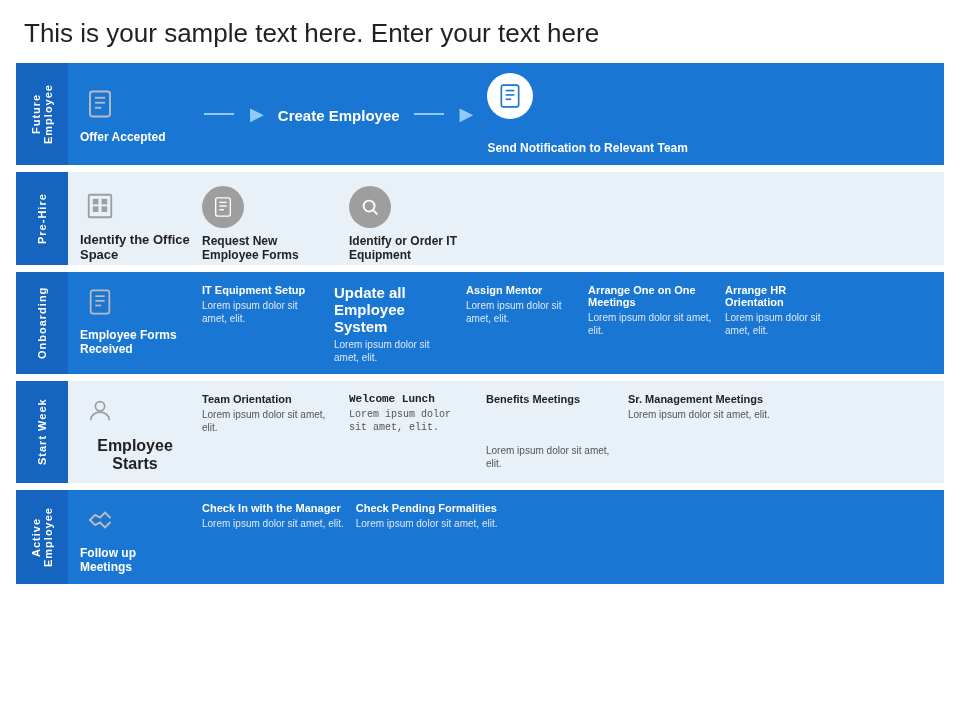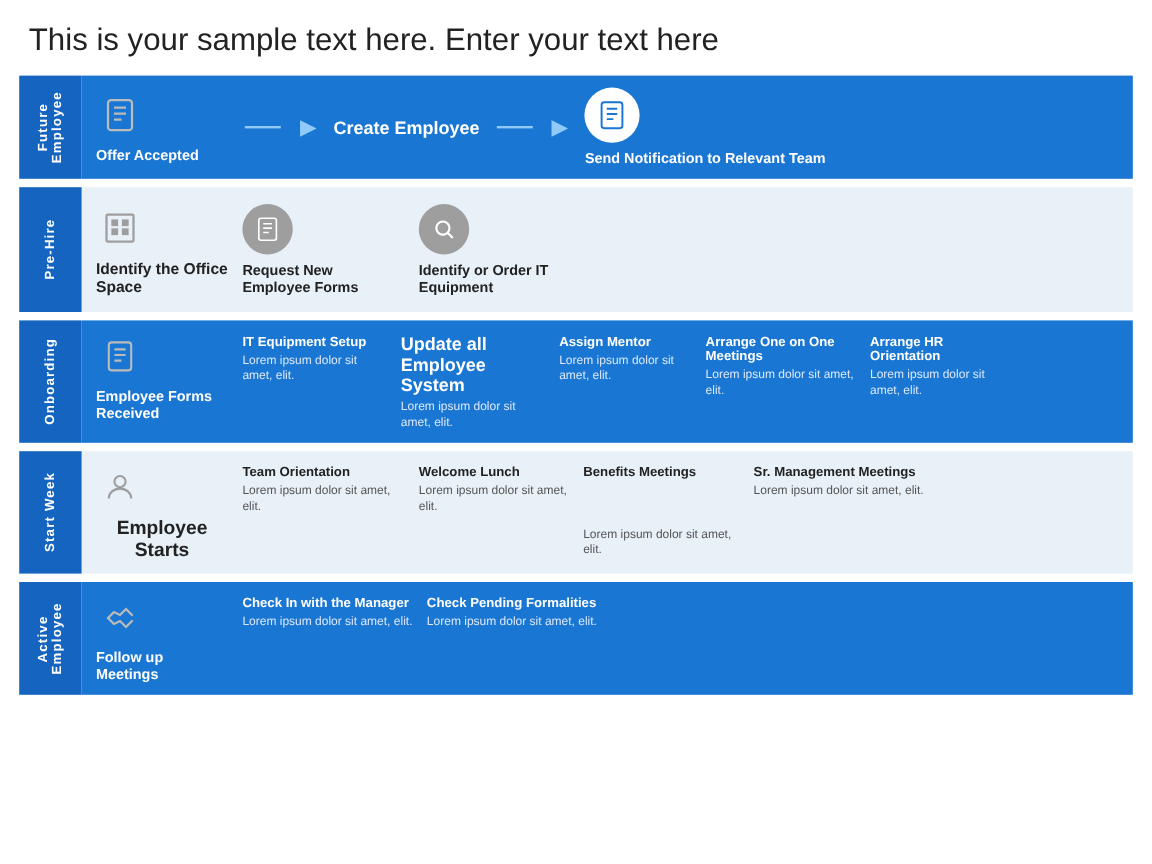--- a/index.html
+++ b/index.html
@@ -163,38 +163,38 @@
       <div class="divider-line-white"></div>
       <div class="arrow-blue">▶</div>
 
       <div class="cell" style="min-width:120px;">
         <div class="cell-title-white" style="font-size:15px; font-weight:bold;">Create Employee</div>
       </div>
 
       <div class="divider-line-white"></div>
       <div class="arrow-blue">▶</div>
 
-      <div class="cell" style="min-width:130px;">
+      <div class="cell" style="min-width:130px;gap:16px;">
         <div class="icon-circle-white">
           <svg viewBox="0 0 24 24" width="26" height="26" fill="none" stroke="#1976D2" stroke-width="1.5">
             <rect x="4" y="2" width="16" height="20" rx="2" fill="none" stroke="#1976D2"></rect>
             <line x1="8" y1="7" x2="16" y2="7" stroke="#1976D2"></line>
             <line x1="8" y1="11" x2="16" y2="11" stroke="#1976D2"></line>
             <line x1="8" y1="15" x2="13" y2="15" stroke="#1976D2"></line>
           </svg>
         </div>
         <div class="cell-title-white">Send Notification to Relevant Team</div>
       </div>
 
     </div>
   </div>
 
   <div class="row-container">
     <div class="row-label">Pre-Hire</div>
-    <div class="row-content" style="background:#e8f0f8; align-items:flex-start; padding-top:14px; padding-bottom:14px;">
+    <div class="row-content" style="background:#e8f0f8; align-items:flex-start; padding-top:14px; padding-bottom:3px;">
 
       <div class="cell cell-first">
         <div class="icon-box">
           <svg viewBox="0 0 24 24" width="30" height="30" fill="none" stroke="#9E9E9E" stroke-width="1.5">
             <rect x="3" y="3" width="18" height="18" rx="1" fill="none" stroke="#9E9E9E"></rect>
             <rect x="7" y="7" width="3" height="3" fill="#9E9E9E"></rect>
             <rect x="14" y="7" width="3" height="3" fill="#9E9E9E"></rect>
             <rect x="7" y="13" width="3" height="3" fill="#9E9E9E"></rect>
             <rect x="14" y="13" width="3" height="3" fill="#9E9E9E"></rect>
           </svg>
@@ -284,21 +284,21 @@
           </svg>
         </div>
         <div class="cell-title-dark" style="font-size:16px; font-weight:bold;text-align:center;">Employee Starts</div>
       </div>
 
       <div class="cell" style="min-width:120px; max-width:135px;">
         <div class="cell-title-dark" style="font-size:11px; font-weight:bold;">Team Orientation</div>
         <div class="cell-body">Lorem ipsum dolor sit amet, elit.</div>
       </div>
 
-      <div class="cell" style="min-width:110px; max-width:125px;">
+      <div class="cell" style="min-width:110px; max-width:125px;font-family:Liberation Mono, monospace;">
         <div class="cell-title-dark" style="font-size:11px; font-weight:bold;">Welcome Lunch</div>
         <div class="cell-body">Lorem ipsum dolor sit amet, elit.</div>
       </div>
 
       <div class="cell" style="min-width:115px; max-width:130px;gap:36px;">
         <div class="cell-title-dark" style="font-size:11px; font-weight:bold;">Benefits Meetings</div>
         <div class="cell-body">Lorem ipsum dolor sit amet, elit.</div>
       </div>
 
       <div class="cell" style="min-width:140px; max-width:180px;">

